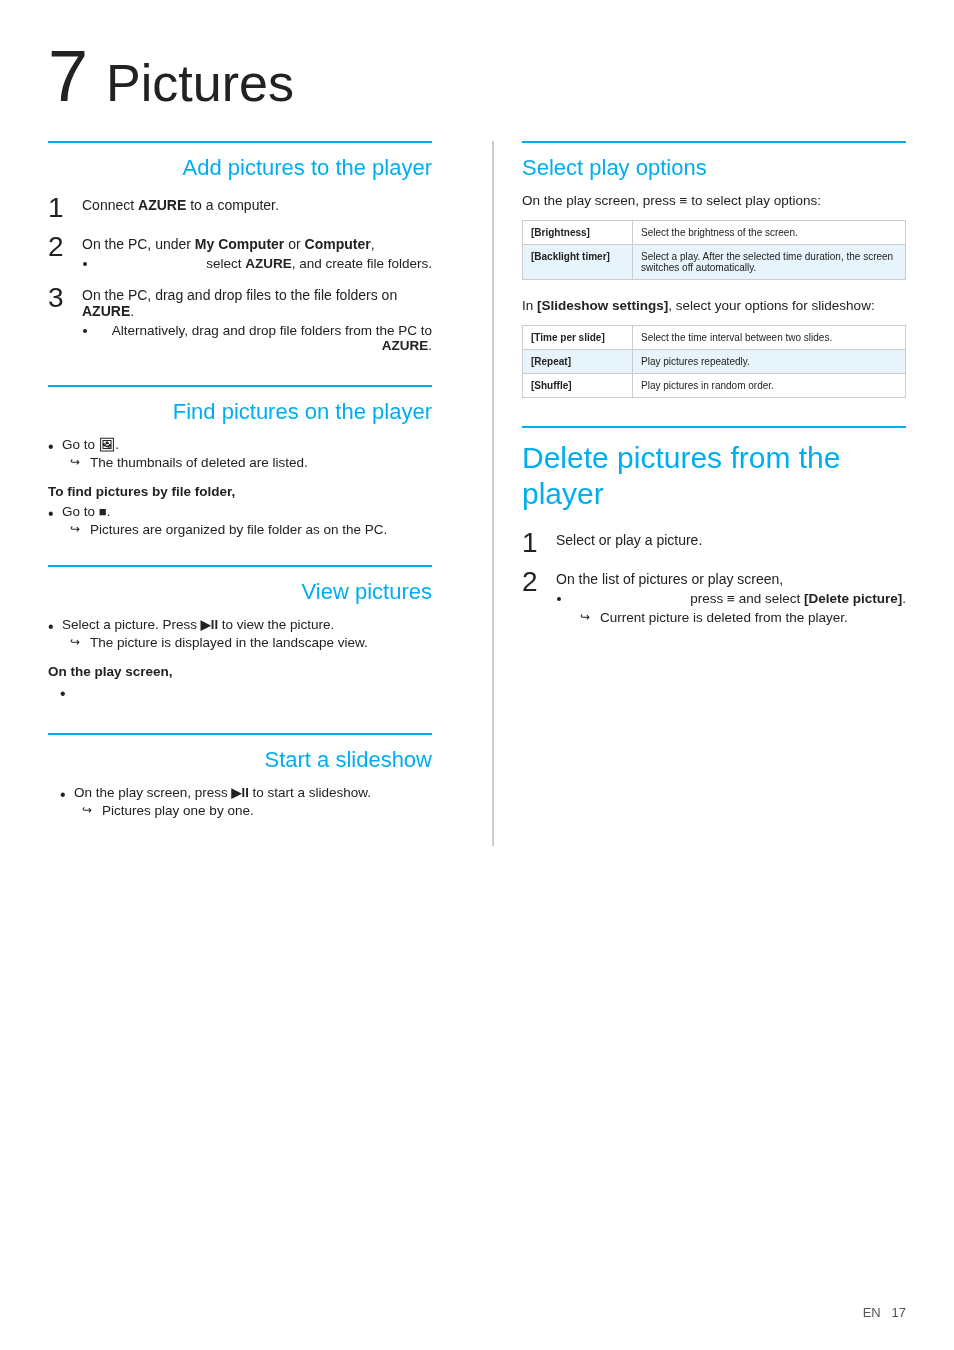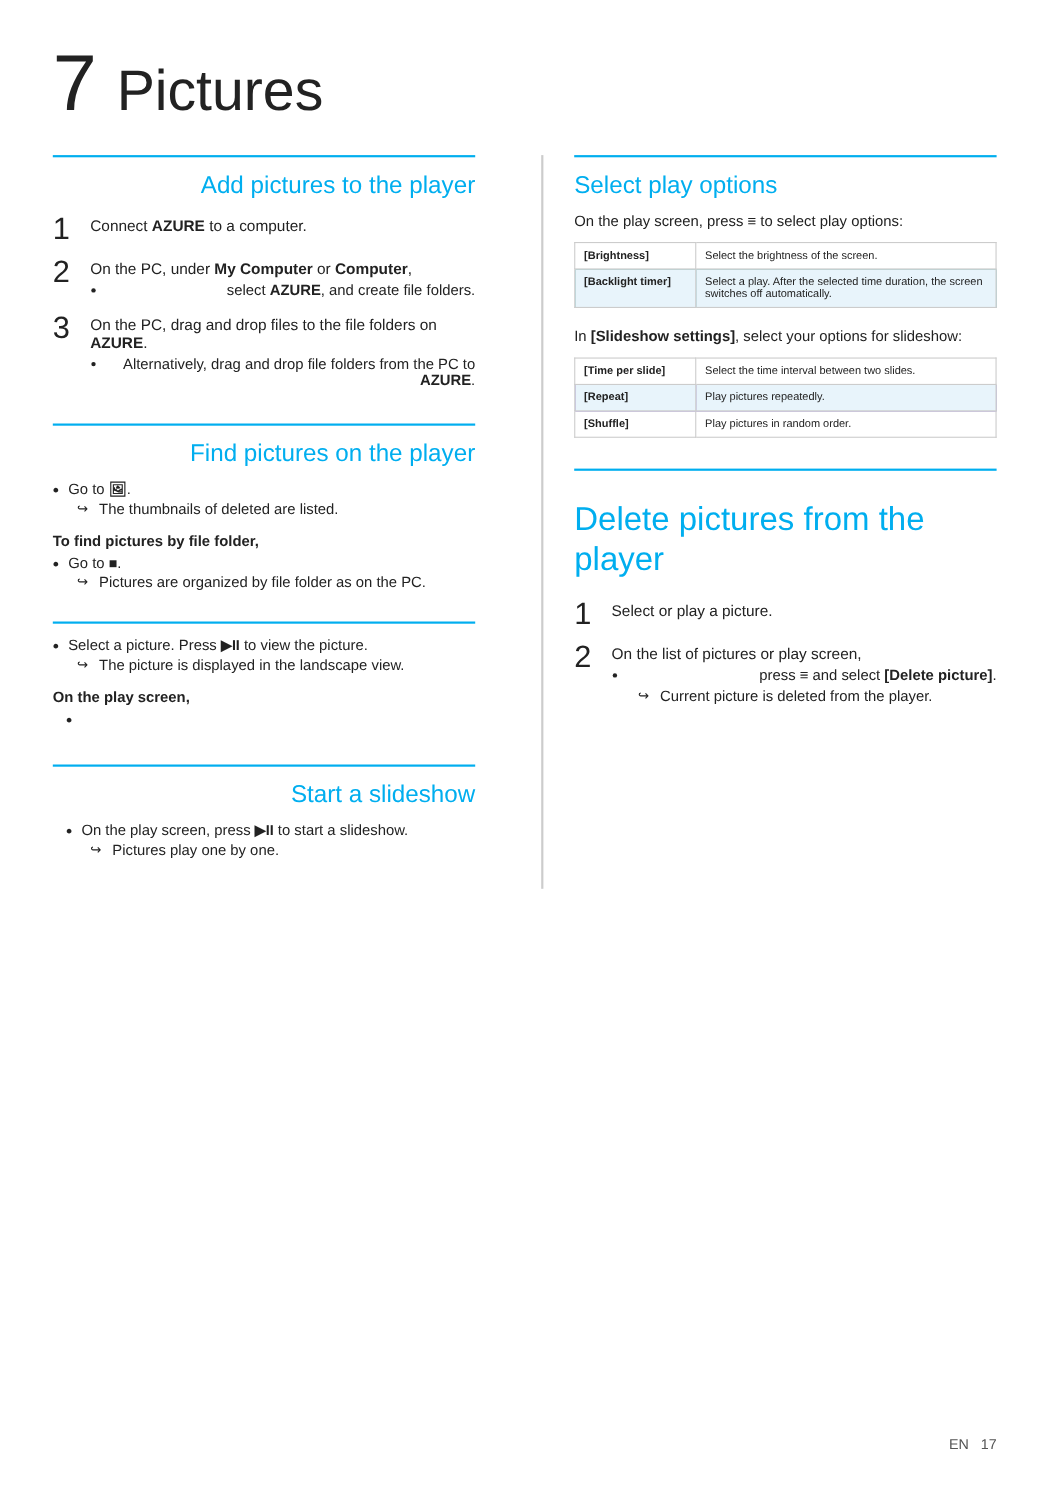--- a/index.html
+++ b/index.html
@@ -167,21 +167,21 @@
     .page-footer {
       position: absolute;
       bottom: 30px;
       right: 48px;
       font-size: 13px;
       color: #555;
     }
 
     .delete-section {
       border-top: 2px solid #00aeef;
-      padding-top: 27px;
+      padding-top: 12px;
       margin-top: 28px;
     }
 
     .play-intro {
       font-size: 13.5px;
       margin-bottom: 12px;
     }
     .slideshow-intro {
       font-size: 13.5px;
       margin-bottom: 12px;
@@ -259,20 +259,21 @@
             <div class="arrow-sub">
               <span class="arrow">↪</span>
               <span>Pictures are organized by file folder as on the PC.</span>
             </div>
           </div>
         </li>
       </ul>
     </div>
 
     <div class="section">
+      <div class="section-title">View pictures</div>
       <ul class="bullet-list">
         <li>
           <span class="bullet-dot">•</span>
           <div class="bullet-content">
             Select a picture. Press <span class="icon-play-pause label-bold">▶II</span> to view the picture.
             <div class="arrow-sub">
               <span class="arrow">↪</span>
               <span>The picture is displayed in the landscape view.</span>
             </div>
           </div>
@@ -326,21 +327,21 @@
 
       <p class="slideshow-intro">
         In <span class="label-bold">[Slideshow settings]</span>, select your options for slideshow:
       </p>
       <table class="options-table">
         <tbody>
           <tr>
             <td>[Time per slide]</td>
             <td>Select the time interval between two slides.</td>
           </tr>
-          <tr style="background:#4c1d95;">
+          <tr style="background:#fde047;">
             <td>[Repeat]</td>
             <td>Play pictures repeatedly.</td>
           </tr>
           <tr>
             <td>[Shuffle]</td>
             <td>Play pictures in random order.</td>
           </tr>
         </tbody>
       </table>
     </div>

